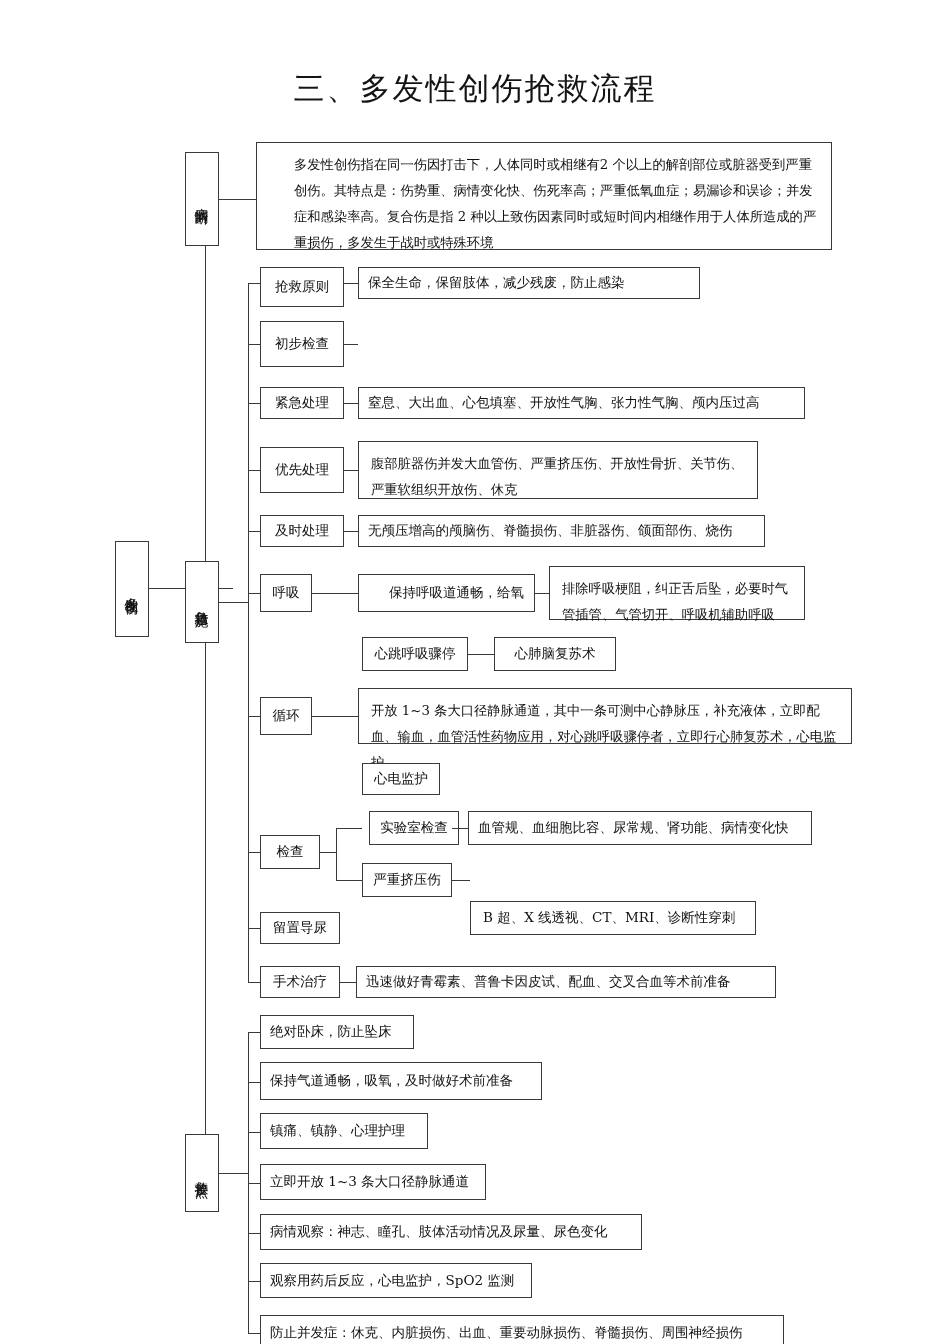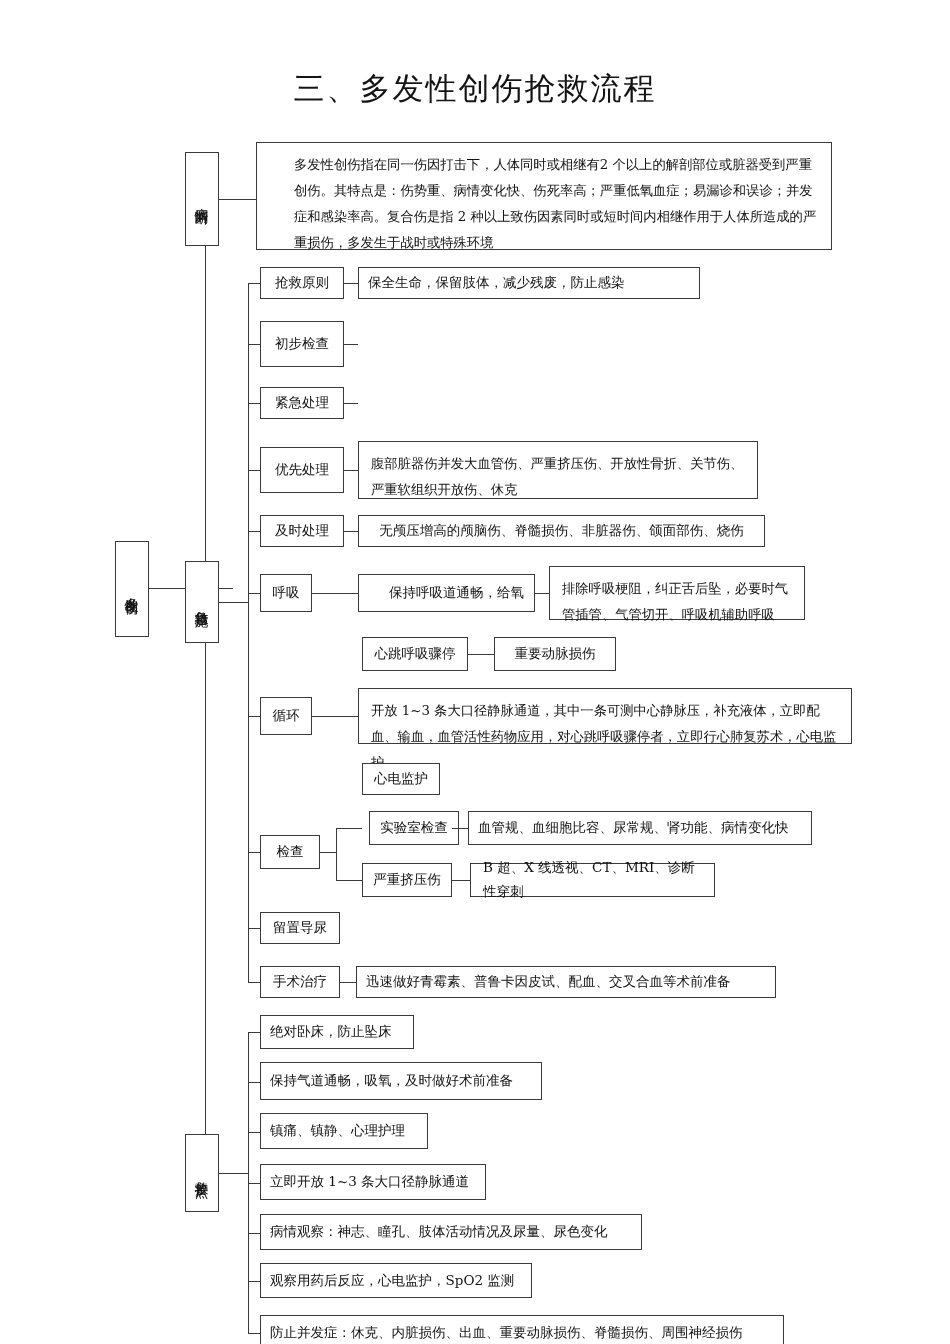--- a/index.html
+++ b/index.html
@@ -106,55 +106,58 @@
   </div>
 
   <div class="vbox" style="left:185px; top:561px; width:34px; height:82px;">
     <span class="vtext">急救措施</span>
   </div>
 
   <div class="ln lnv" style="left:248px; top:283px; height:699px;"></div>
   <div class="ln lnh" style="left:219px; top:602px; width:29px;"></div>
 
   <div class="ln lnh" style="left:248px; top:283px; width:12px;"></div>
-  <div class="box center" style="left:260px; top:267px; width:84px; height:32px;align-items:center;">
+  <div class="box center" style="left:260px; top:267px; width:84px; height:40px;align-items:center;">
     <span>抢救原则</span>
   </div>
   <div class="ln lnh" style="left:344px; top:283px; width:14px;"></div>
   <div class="box pad left" style="left:358px; top:267px; width:342px; height:32px;">
     <span>保全生命，保留肢体，减少残废，防止感染</span>
   </div>
 
   <div class="ln lnh" style="left:248px; top:344px; width:12px;"></div>
   <div class="box center" style="left:260px; top:321px; width:84px; height:46px;">
     <span>初步检查</span>
   </div>
   <div class="ln lnh" style="left:344px; top:344px; width:14px;"></div>
 
   <div class="ln lnh" style="left:248px; top:403px; width:12px;"></div>
   <div class="box center" style="left:260px; top:387px; width:84px; height:32px;">
     <span>紧急处理</span>
   </div>
   <div class="ln lnh" style="left:344px; top:403px; width:14px;"></div>
+  <div class="box pad left" style="left:358px; top:387px; width:447px; height:32px;">
+    <span>窒息、大出血、心包填塞、开放性气胸、张力性气胸、颅内压过高</span>
+  </div>
 
   <div class="ln lnh" style="left:248px; top:470px; width:12px;"></div>
   <div class="box center" style="left:260px; top:447px; width:84px; height:46px;">
     <span>优先处理</span>
   </div>
   <div class="ln lnh" style="left:344px; top:470px; width:14px;"></div>
   <div class="box para" style="left:358px; top:441px; width:400px; height:58px;">
     <span>腹部脏器伤并发大血管伤、严重挤压伤、开放性骨折、关节伤、严重软组织开放伤、休克</span>
   </div>
 
   <div class="ln lnh" style="left:248px; top:531px; width:12px;"></div>
   <div class="box center" style="left:260px; top:515px; width:84px; height:32px;">
     <span>及时处理</span>
   </div>
   <div class="ln lnh" style="left:344px; top:531px; width:14px;"></div>
-  <div class="box pad left" style="left:358px; top:515px; width:407px; height:32px;justify-content:center;">
+  <div class="box pad left" style="left:358px; top:515px; width:407px; height:32px;">
     <span>无颅压增高的颅脑伤、脊髓损伤、非脏器伤、颌面部伤、烧伤</span>
   </div>
 
   <div class="ln lnh" style="left:248px; top:593px; width:12px;"></div>
   <div class="box center" style="left:260px; top:574px; width:52px; height:38px;">
     <span>呼吸</span>
   </div>
   <div class="ln lnh" style="left:312px; top:593px; width:46px;"></div>
   <div class="box center" style="left:358px; top:574px; width:177px; height:38px;padding-left:20px;">
     <span>保持呼吸道通畅，给氧</span>
@@ -162,21 +165,21 @@
   <div class="ln lnh" style="left:535px; top:593px; width:14px;"></div>
   <div class="box para" style="left:549px; top:566px; width:256px; height:54px;">
     <span>排除呼吸梗阻，纠正舌后坠，必要时气管插管、气管切开、呼吸机辅助呼吸</span>
   </div>
 
   <div class="box center" style="left:362px; top:637px; width:106px; height:34px;">
     <span>心跳呼吸骤停</span>
   </div>
   <div class="ln lnh" style="left:468px; top:654px; width:26px;"></div>
   <div class="box center" style="left:494px; top:637px; width:122px; height:34px;">
-    <span>重要动脉损伤</span>
+    <span>心肺脑复苏术</span>
   </div>
 
   <div class="ln lnh" style="left:248px; top:716px; width:12px;"></div>
   <div class="box center" style="left:260px; top:697px; width:52px; height:38px;">
     <span>循环</span>
   </div>
   <div class="ln lnh" style="left:312px; top:716px; width:46px;"></div>
   <div class="box para" style="left:358px; top:688px; width:494px; height:56px;">
     <span>开放 1~3 条大口径静脉通道，其中一条可测中心静脉压，补充液体，立即配血、输血，血管活性药物应用，对心跳呼吸骤停者，立即行心肺复苏术，心电监护</span>
   </div>
@@ -199,21 +202,21 @@
   <div class="ln lnh" style="left:452px; top:828px; width:16px;"></div>
   <div class="box pad left" style="left:468px; top:811px; width:344px; height:34px;">
     <span>血管规、血细胞比容、尿常规、肾功能、病情变化快</span>
   </div>
 
   <div class="ln lnh" style="left:336px; top:880px; width:26px;"></div>
   <div class="box center" style="left:362px; top:863px; width:90px; height:34px;">
     <span>严重挤压伤</span>
   </div>
   <div class="ln lnh" style="left:452px; top:880px; width:18px;"></div>
-  <div class="box pad left" style="left:470px; top:863px; width:245px; height:34px;padding-left:12px;">
+  <div class="box pad left" style="left:470px; top:901px; width:286px; height:34px;padding-left:12px;">
     <span>B 超、X 线透视、CT、MRI、诊断性穿刺</span>
   </div>
 
   <div class="ln lnh" style="left:248px; top:928px; width:12px;"></div>
   <div class="box center" style="left:260px; top:912px; width:80px; height:32px;">
     <span>留置导尿</span>
   </div>
 
   <div class="ln lnh" style="left:248px; top:982px; width:12px;"></div>
   <div class="box center" style="left:260px; top:966px; width:80px; height:32px;">

